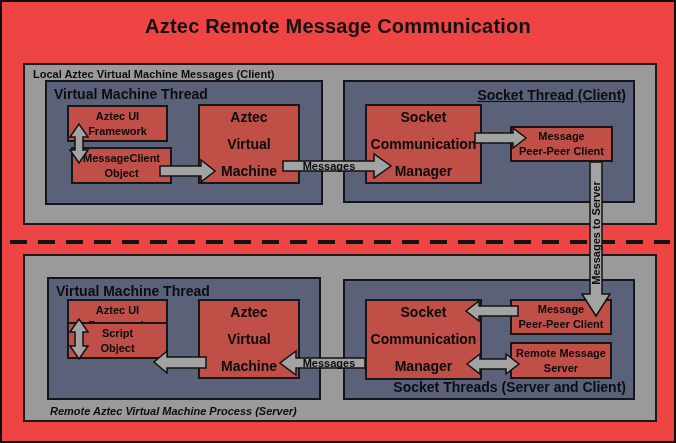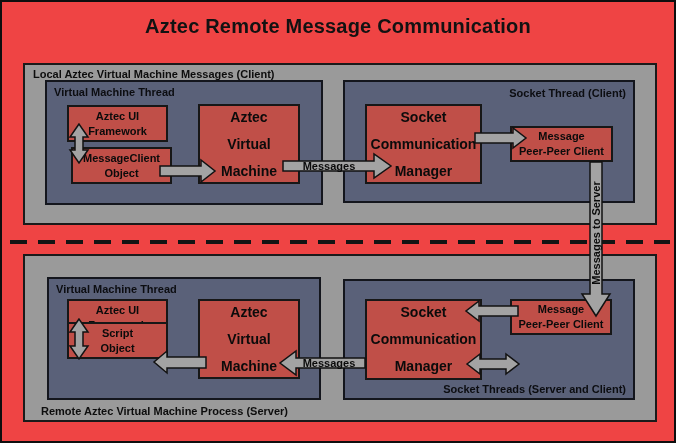--- a/index.html
+++ b/index.html
@@ -13,31 +13,31 @@
     position:absolute;left:0;top:13px;width:100%;text-align:center;
     font-size:20px;letter-spacing:.2px;color:#121212;
   }
   .section{
     position:absolute;background:#9a9a9a;border:2px solid #1a1a1a;box-sizing:border-box;
   }
   .section.client{left:21px;top:61px;width:634px;height:162px;}
   .section.server{left:21px;top:252px;width:634px;height:168px;}
   .section-label{position:absolute;font-size:11px;color:#0d0d0d;white-space:nowrap;}
   .section.client .section-label{left:8px;top:3px;}
-  .section.server .section-label{left:16px;bottom:3px;}
+  .section.server .section-label{left:25px;bottom:3px;font-style:italic;}
   .thread{
     position:absolute;background:#5a6179;border:2px solid #14161d;box-sizing:border-box;
   }
-  .thread-label{position:absolute;font-size:11px;color:#0c0d11;white-space:nowrap;}
+  .thread-label{position:absolute;font-size:14px;color:#0c0d11;white-space:nowrap;}
   .thread.vm-client{left:43px;top:78px;width:278px;height:125px;}
   .thread.sock-client{left:341px;top:78px;width:292px;height:123px;}
   .thread.vm-server{left:45px;top:275px;width:274px;height:123px;}
   .thread.sock-server{left:341px;top:277px;width:292px;height:121px;}
   .thread.vm-client .thread-label,.thread.vm-server .thread-label{left:7px;top:4px;}
-  .thread.sock-client .thread-label{right:7px;top:5px;}
+  .thread.sock-client .thread-label{right:7px;top:5px;text-decoration:underline;}
   .thread.sock-server .thread-label{right:7px;bottom:3px;text-align:center;}
   .component{
     position:absolute;background:#c04f48;border:2px solid #171717;box-sizing:border-box;
     display:flex;align-items:center;justify-content:center;text-align:center;
     font-size:11px;line-height:15px;white-space:pre-line;color:#0b0b0b;
   }
   .component.big{font-size:14px;line-height:27px;}
   .auif1{left:65px;top:103px;width:101px;height:37px;}
   .mco  {left:69px;top:145px;width:101px;height:37px;}
   .avm1 {left:196px;top:102px;width:102px;height:80px;}
@@ -109,20 +109,22 @@
   <div class="component scrpt">Script
 Object</div>
   <div class="component big avm2">Aztec
 Virtual
 Machine</div>
   <div class="component big scm2">Socket
 Communication
 Manager</div>
   <div class="component mppc2">Message
 Peer-Peer Client</div>
+  <div class="component rms">Remote Message
+Server</div>
 
   <svg class="arrows" viewBox="0 0 676 443" xmlns="http://www.w3.org/2000/svg">
     <polygon points="77,122 68,135 73,135 73,148 68,148 77,161 86,148 81,148 81,135 86,135"></polygon>
     <polygon points="158,164 199,164 199,158 213,169 199,180 199,174 158,174"></polygon>
     <polygon points="281,159 372,159 372,152 389,164 372,176 372,169 281,169"></polygon>
     <polygon points="473,131 511,131 511,126 524,136 511,146 511,141 473,141"></polygon>
     <polygon points="588,160 600,160 600,292 608,292 594,314 580,292 588,292"></polygon>
     <polygon points="516,304 477,304 477,299 464,309 477,319 477,314 516,314"></polygon>
     <polygon points="465,362 478,352 478,357 504,357 504,352 517,362 504,372 504,367 478,367 478,372"></polygon>
     <polygon points="363,356 294,356 294,349 278,361 294,373 294,366 363,366"></polygon>

